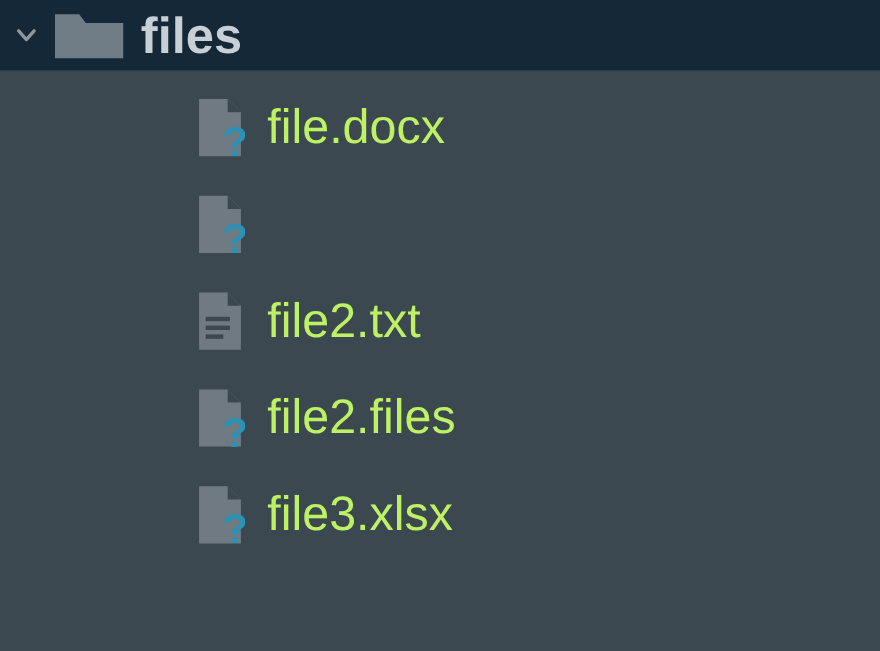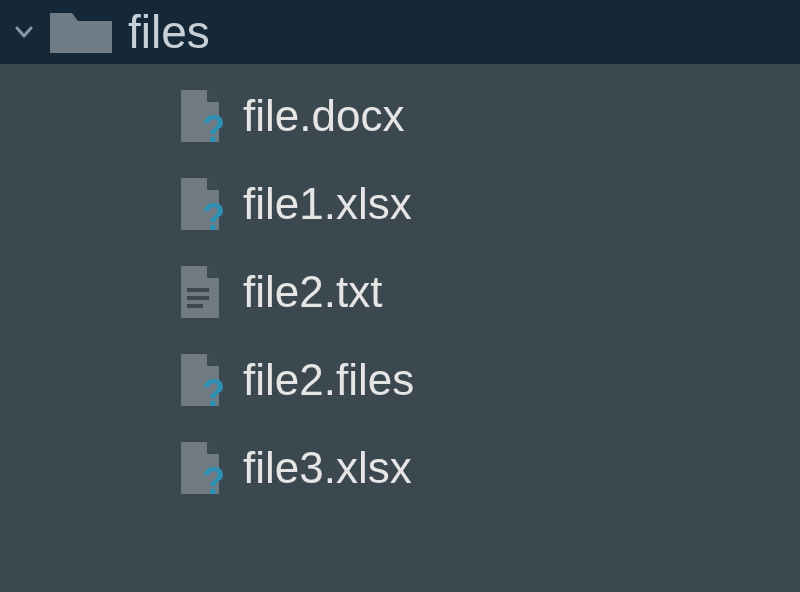--- a/index.html
+++ b/index.html
@@ -33,41 +33,41 @@
       width: 66px;
       height: 50px;
       display: flex;
       align-items: center;
       justify-content: center;
       margin-right: 14px;
     }
     .folder-label {
       color: #c8d0d6;
       font-size: 46px;
-      font-weight: 400;
+      font-weight: 700;
     }
     .file-list {
       padding-top: 8px;
     }
     .file-row {
       height: 88px;
       display: flex;
       align-items: center;
       padding-left: 175px;
     }
     .file-icon-wrap {
       width: 50px;
       height: 58px;
       display: flex;
       align-items: center;
       justify-content: center;
       margin-right: 18px;
     }
     .file-label {
-      color: #e5e5e5;
+      color: #bef264;
       font-size: 44px;
       font-weight: 400;
     }
   </style>
 </head>
 <body>
 
 <div class="folder-row">
   <span class="chevron">
     <svg width="24" height="24" viewBox="0 0 24 24">
@@ -97,21 +97,20 @@
 
 
   <div class="file-row">
     <span class="file-icon-wrap">
       <svg width="46" height="56" viewBox="0 0 46 56">
         <path d="M4 2 L30 2 L42 14 L42 54 L4 54 Z" fill="#707a82"></path>
         <path d="M30 2 L30 14 L42 14 Z" fill="#3c4850"></path>
         <text x="25" y="54" font-size="38" font-weight="700" fill="#2d91b3" font-family="Arial">?</text>
       </svg>
     </span>
-    <span class="file-label">file1.xlsx</span>
   </div>
 
   <div class="file-row">
     <span class="file-icon-wrap">
       <svg width="46" height="56" viewBox="0 0 46 56">
         <path d="M4 2 L30 2 L42 14 L42 54 L4 54 Z" fill="#707a82"></path>
         <path d="M30 2 L30 14 L42 14 Z" fill="#3c4850"></path>
         <rect x="10" y="24" width="22" height="4" fill="#3c4850"></rect>
         <rect x="10" y="32" width="22" height="4" fill="#3c4850"></rect>
         <rect x="10" y="40" width="16" height="4" fill="#3c4850"></rect>

